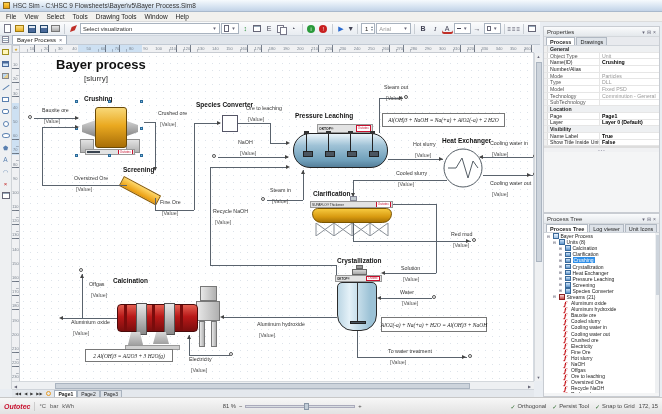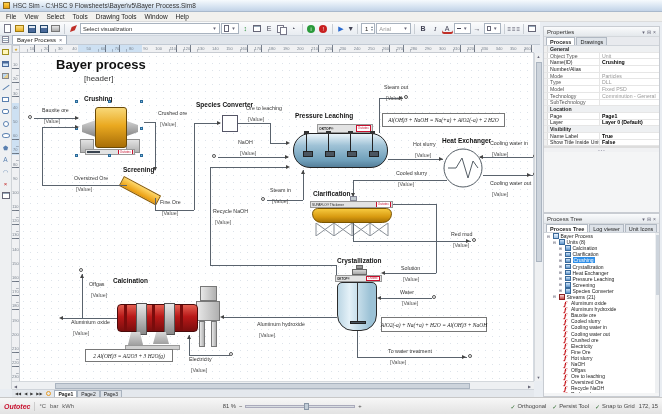--- a/index.html
+++ b/index.html
@@ -432,21 +432,21 @@
         <span>210</span>
         <span>220</span>
         <span>230</span>
       </div>
   </div>
 
   <div class="canvas">
     <div class="pageedge"></div>
 
     <div class="ctitle">Bayer process</div>
-    <div class="csub">[header]</div>
+    <div class="csub">[slurry]</div>
 
     <div class="utitle" style="left:64px;top:42px">Crushing</div>
     <div class="mill" style="left:58px;top:50px;width:64px;height:52px">
       <div class="mill-base" style="left:2px;top:36px"></div>
       <div class="mill-base" style="left:48px;top:36px"></div>
       <div class="mill-cone left"></div>
       <div class="mill-cone right"></div>
       <div class="mill-drum"></div>
       <div class="uplate" style="left:7px;top:46px;width:50px;height:6px">
         <span class="plate-dark"></span>

